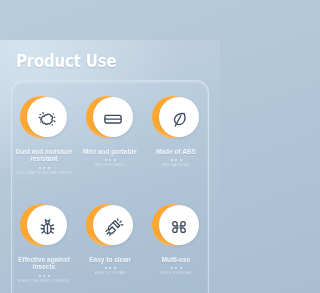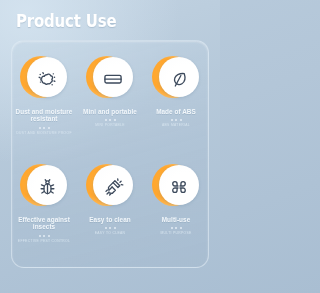--- a/index.html
+++ b/index.html
@@ -15,20 +15,21 @@
     position: relative;
   }
 
   
   #page {
     position: absolute;
     inset: 0;
     background:
       radial-gradient(120% 90% at 12% 4%, rgba(214,229,241,0.85) 0%, rgba(214,229,241,0) 58%),
       linear-gradient(162deg, #c2d3e2 0%, #b6c9da 40%, #aabfd3 100%);
+    margin-top: 40px;
   }
 
   
   #title {
     position: absolute;
     left: 16px;
     top: 11px;
     font-size: 17px;
     font-weight: 700;
     letter-spacing: -0.2px;

